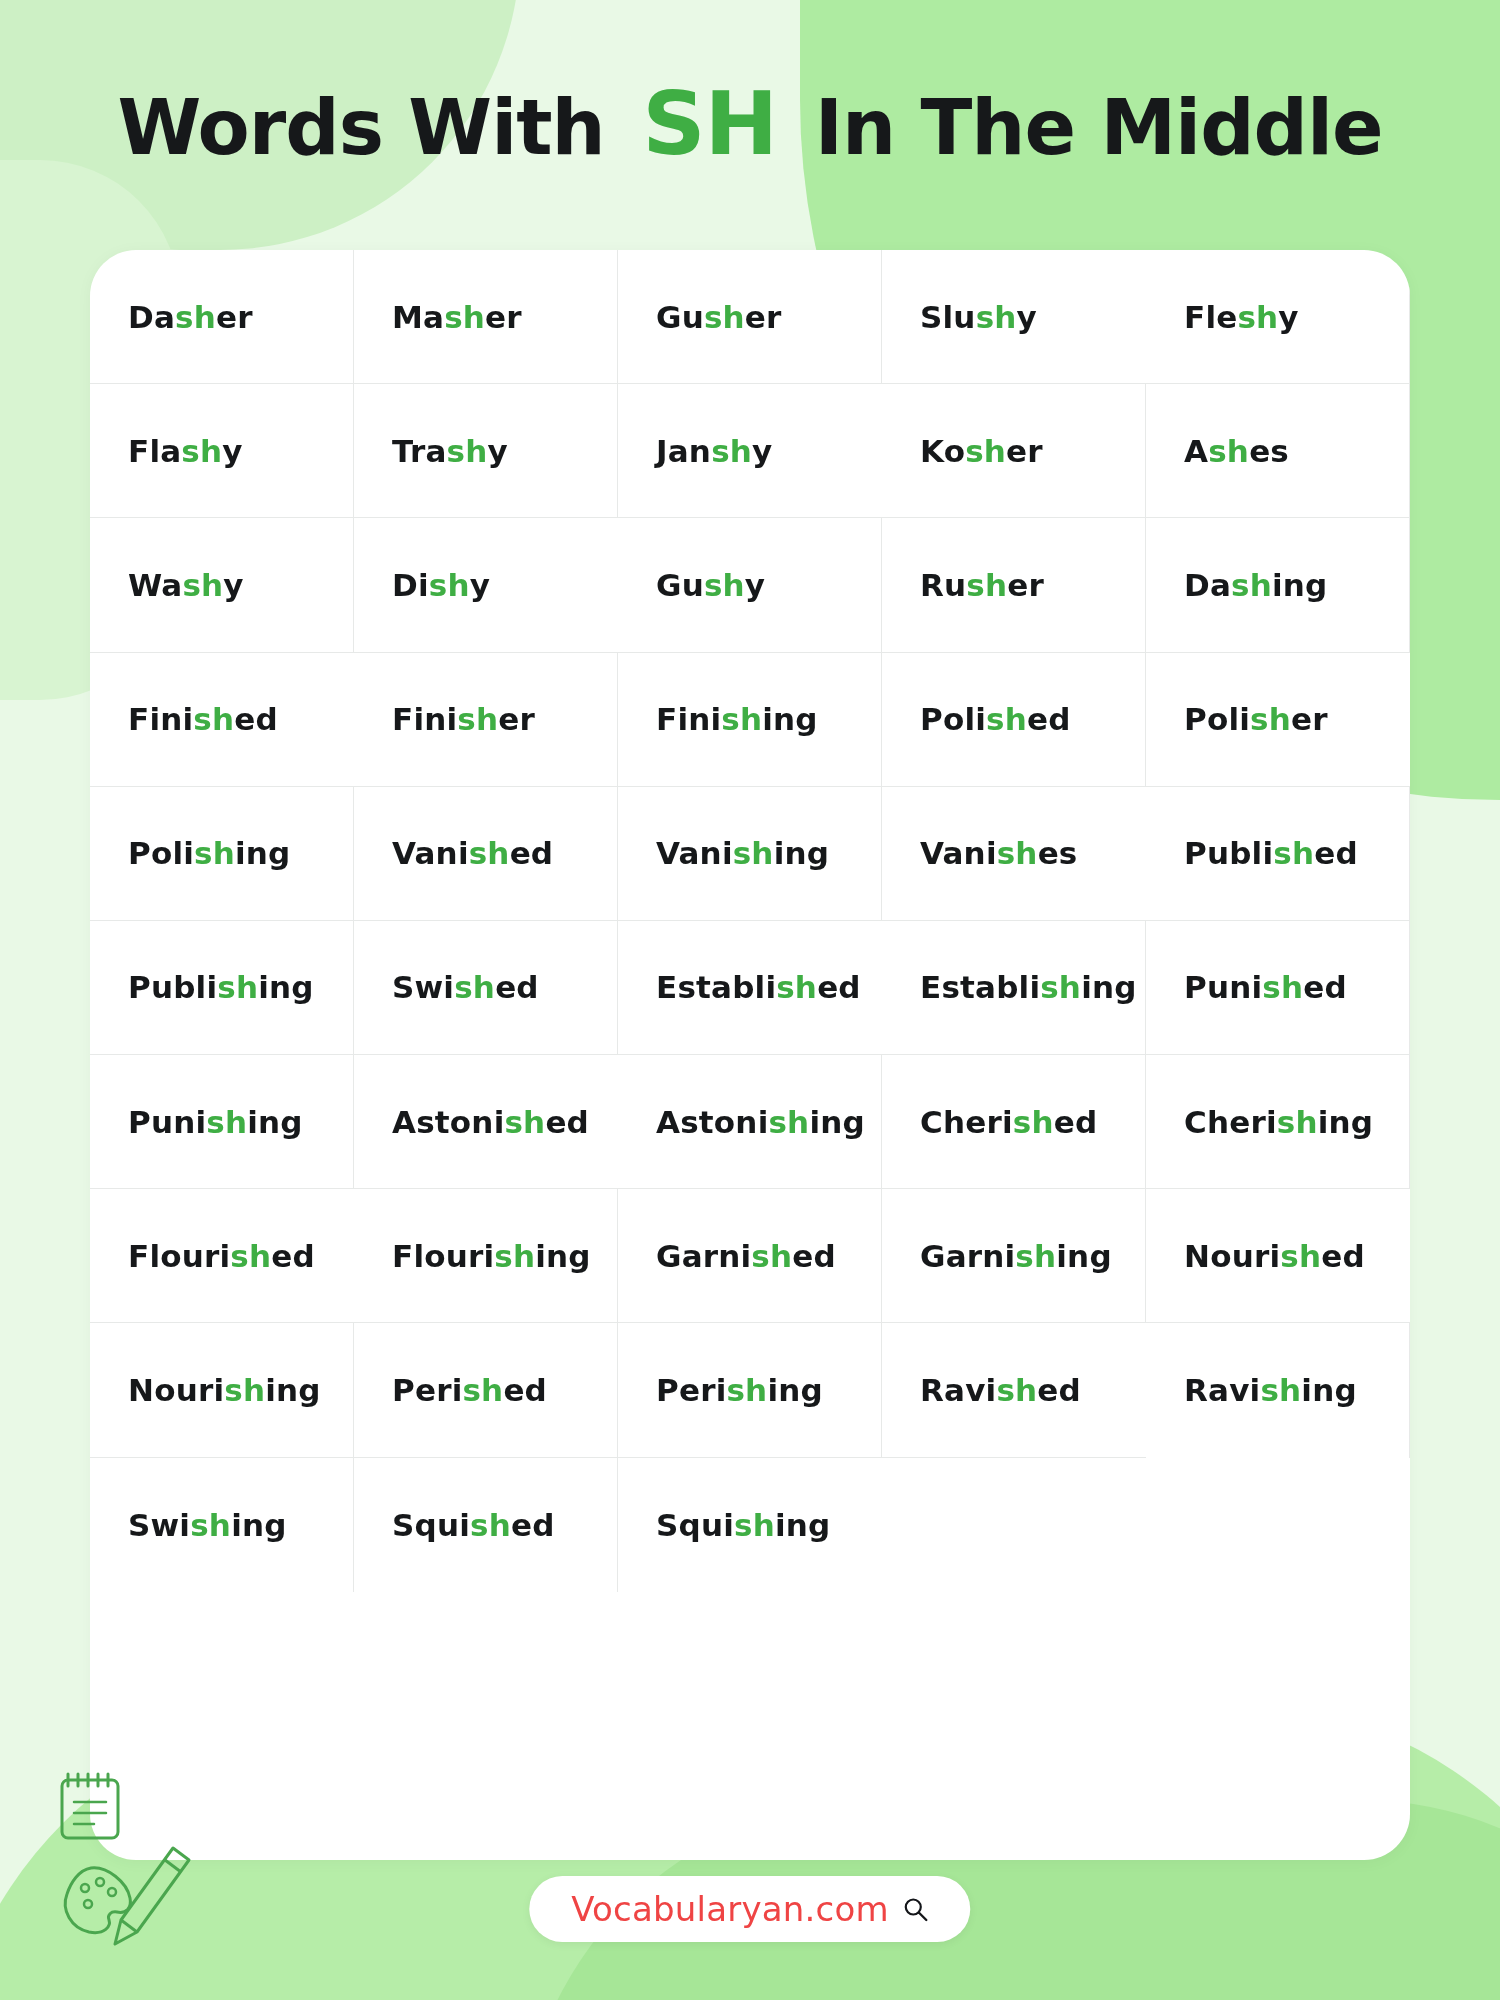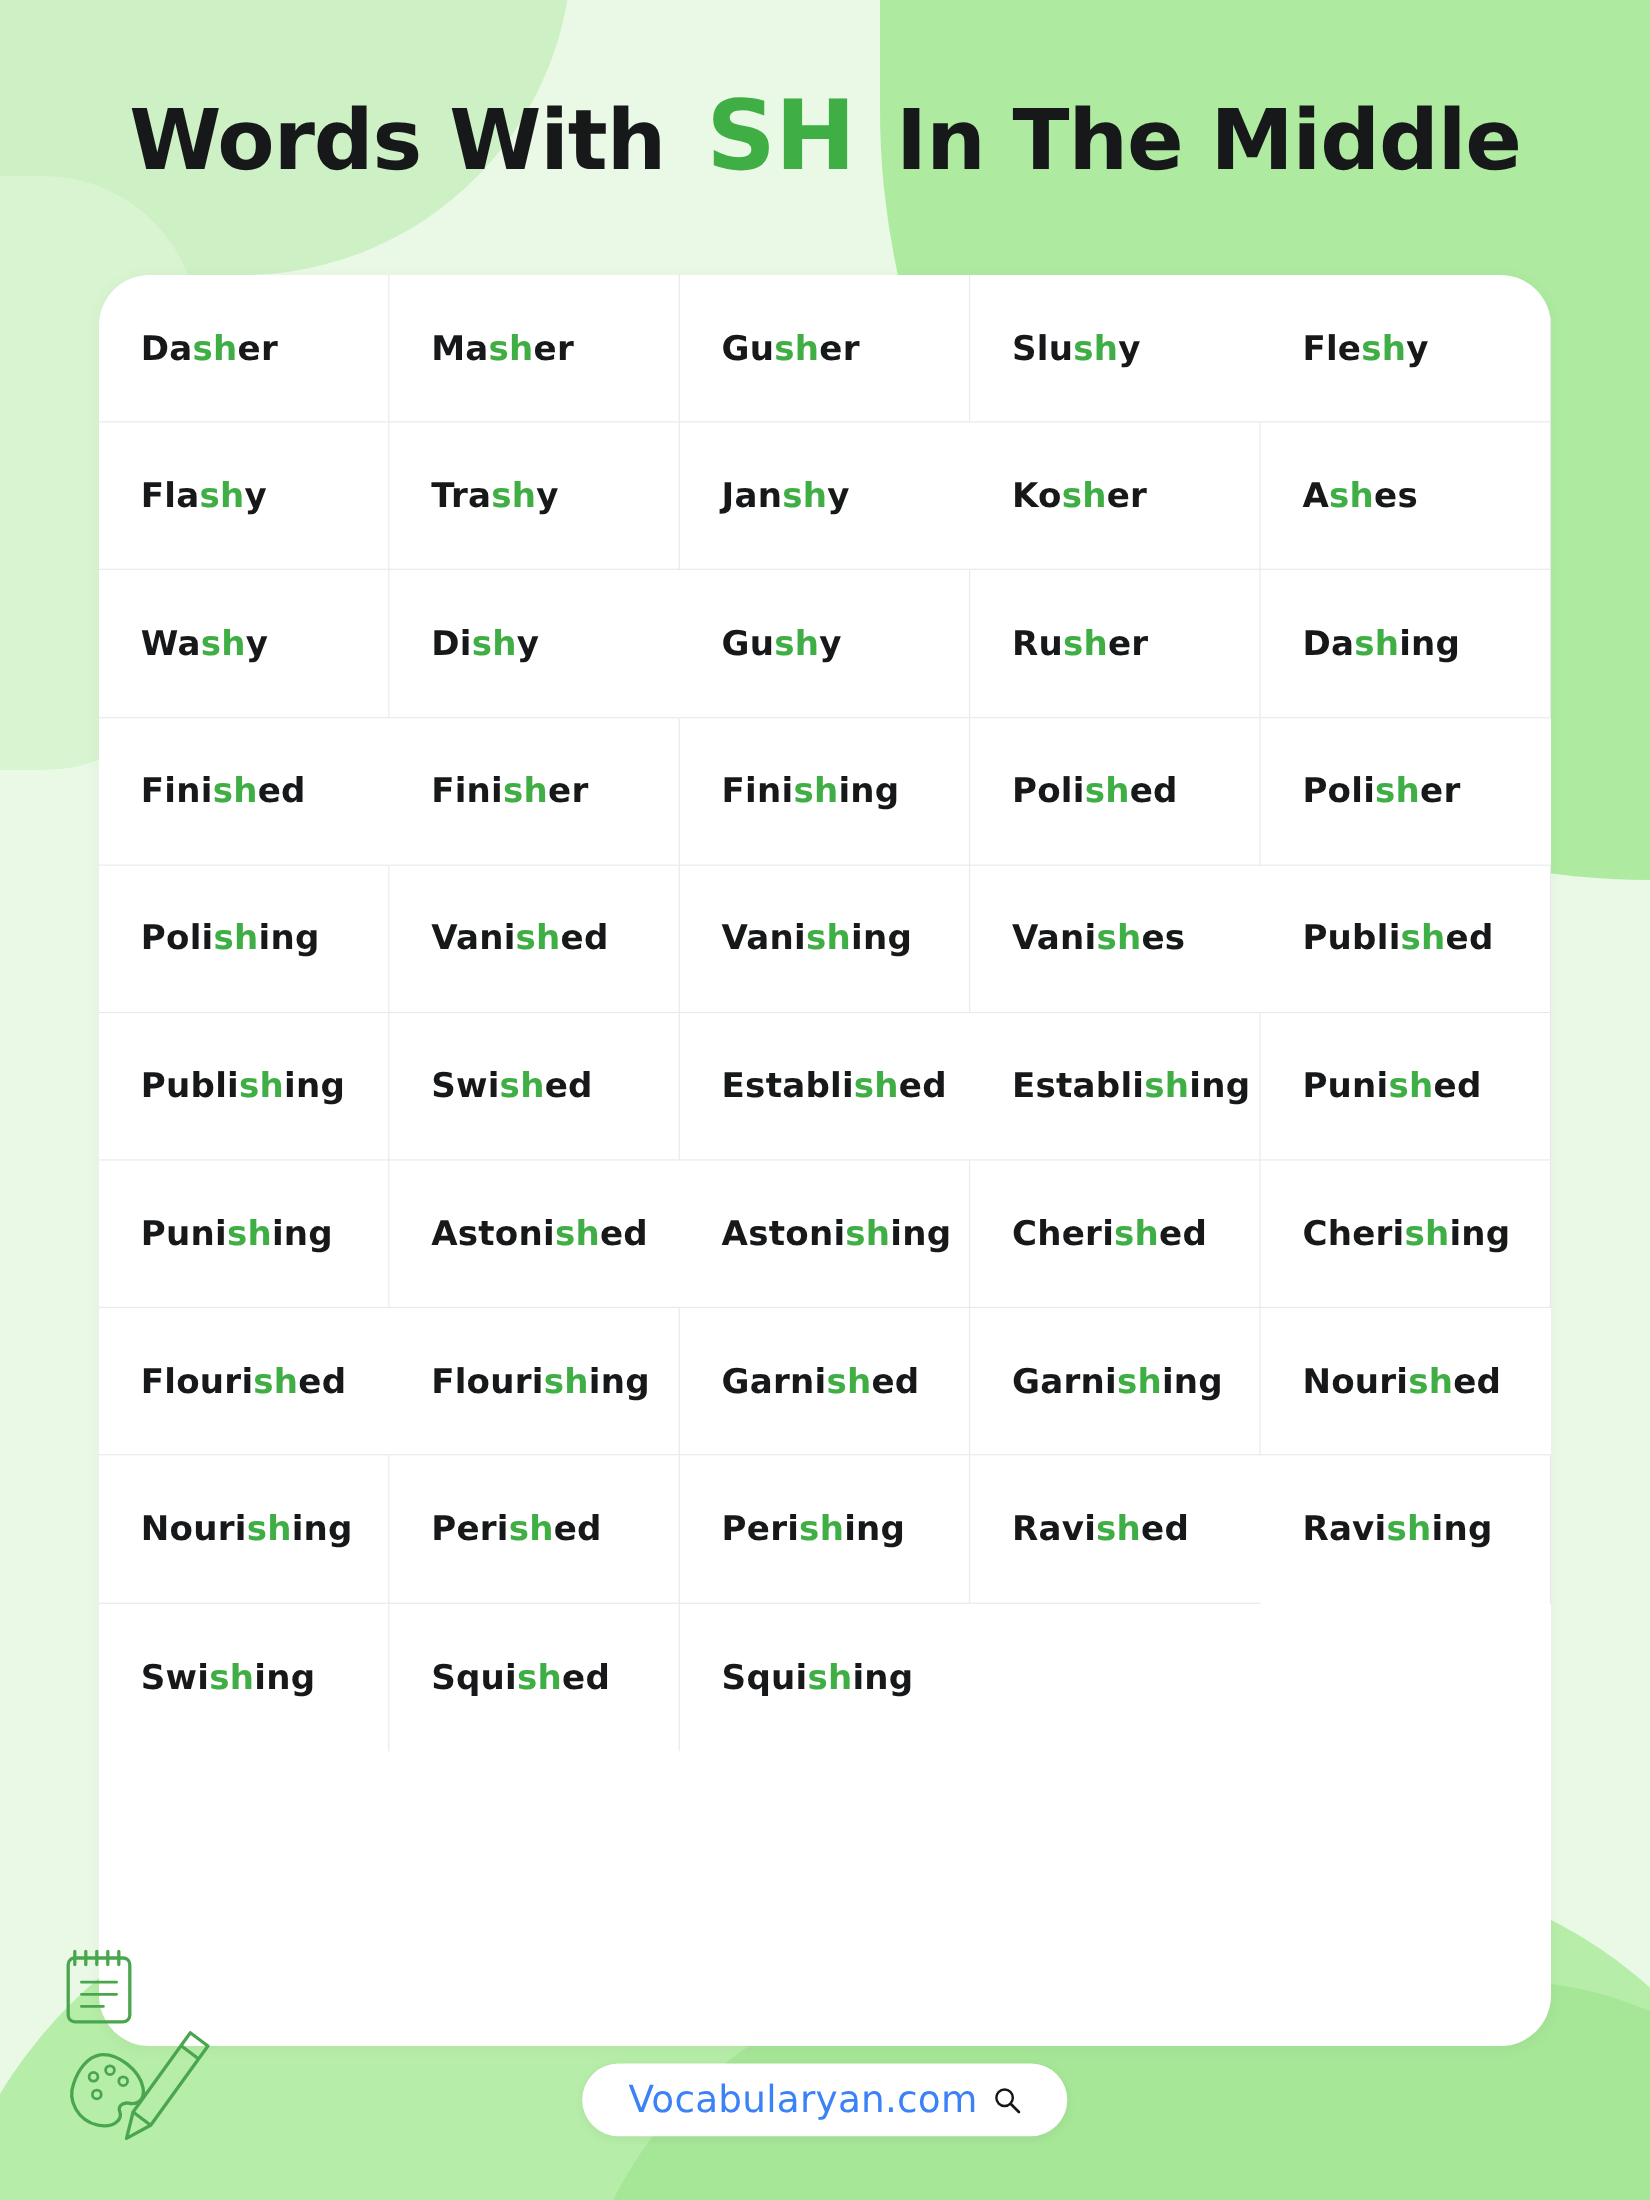--- a/index.html
+++ b/index.html
@@ -131,21 +131,21 @@
     height: 66px;
     padding: 0 42px;
     display: flex;
     align-items: center;
     gap: 14px;
     box-shadow: 0 2px 10px rgba(0,0,0,0.06);
   }
   .footer-pill .brand {
     font-size: 34px;
     font-weight: 500;
-    color: #3b82f6;
+    color: #ef4444;
     letter-spacing: 0.2px;
   }
   .search-glyph {
     width: 26px;
     height: 26px;
     display: inline-block;
   }
 
   
   .doodle-note {

